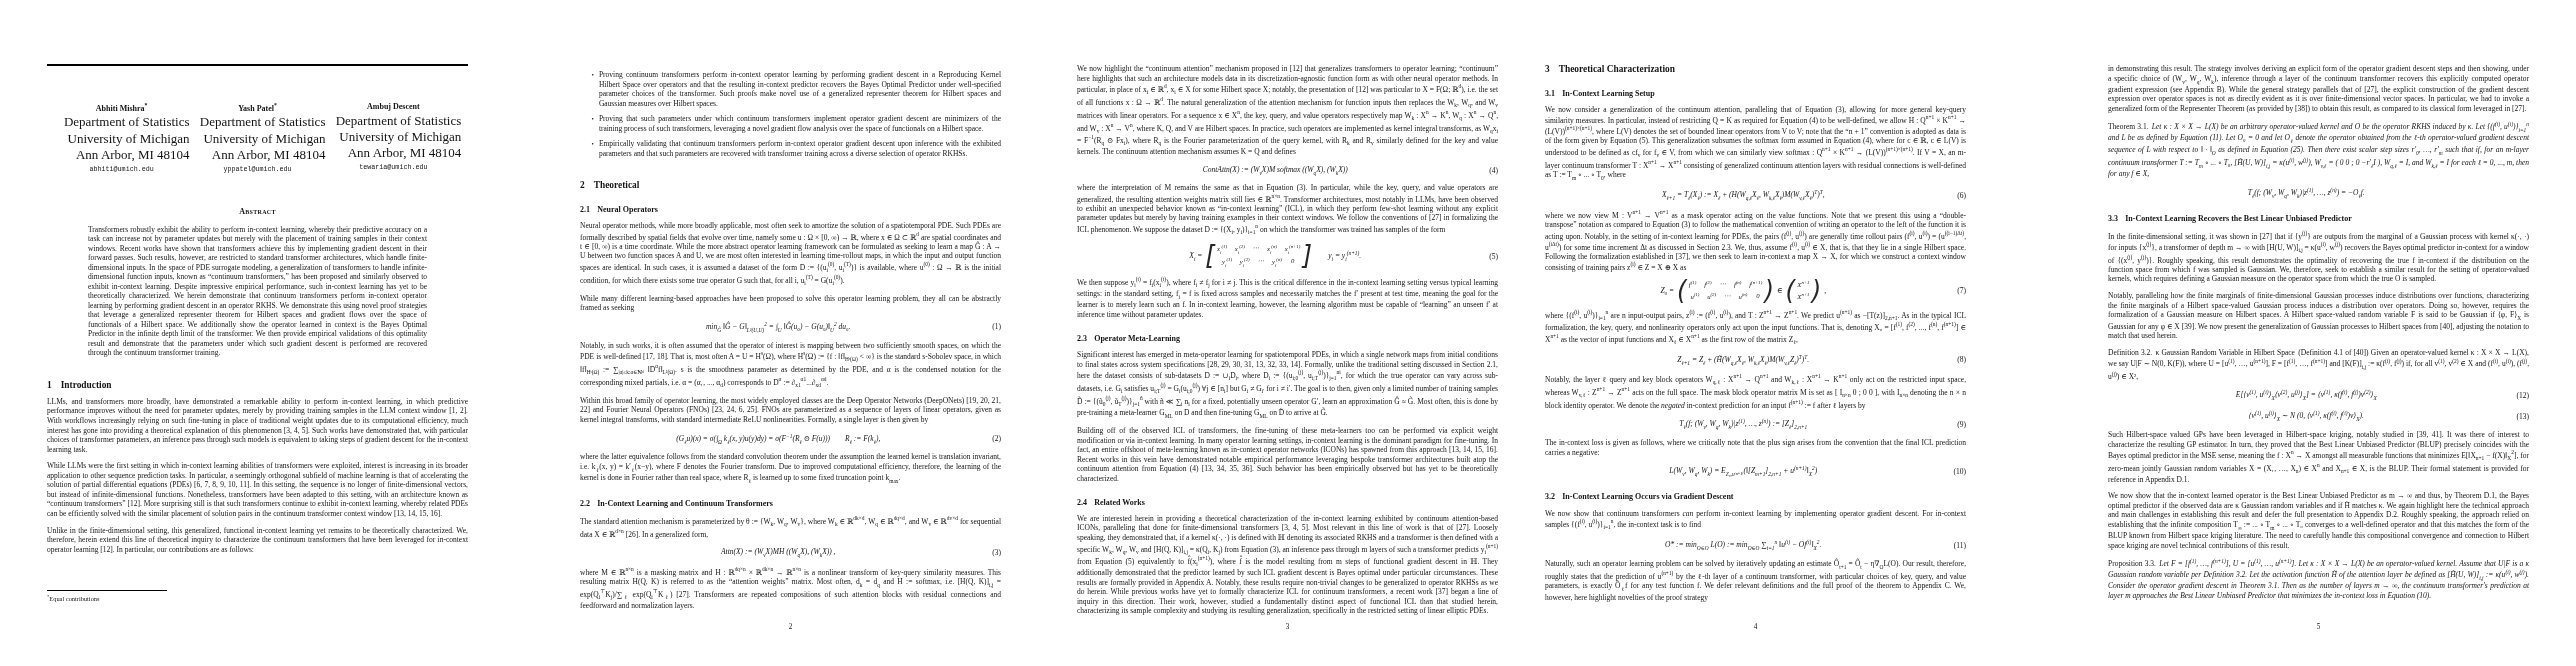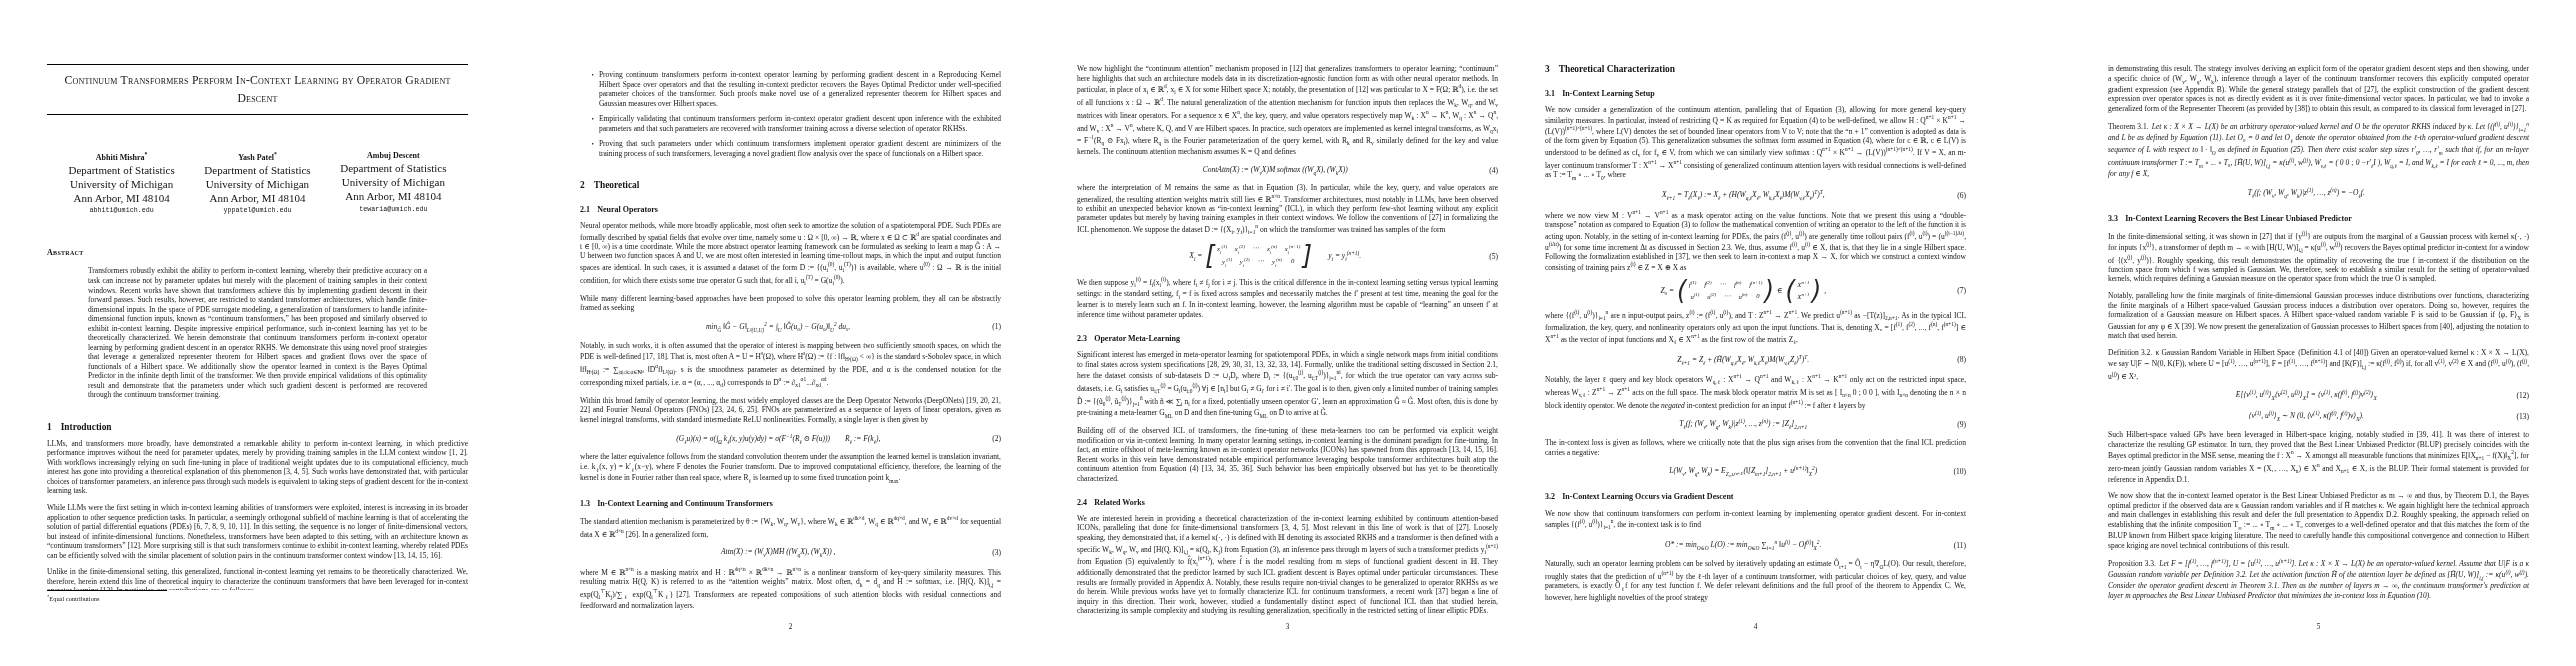--- a/index.html
+++ b/index.html
@@ -19,24 +19,24 @@
   .content { position:relative; height:100%; box-sizing:border-box; padding:64px 47px 0 47px; }
   .content > :first-child { margin-top:0 !important; }
 
   .titleblock .rule { border:none; border-top:1.9px solid #000; margin:0; }
   .title { text-align:center; font-size:11.7px; line-height:1.5; margin:7.2px 15.6px;
            font-variant:small-caps; letter-spacing:0.2px; }
 
   .authors { display:flex; justify-content:space-between; margin:36px 6.7px 0; text-align:center; }
   .author { flex:1; }
   .author-name { font-weight:bold; font-size:8px; margin-bottom:1.7px; }
-  .author-line { font-size:11px; line-height:1.26; }
+  .author-line { font-size:13px; line-height:1.26;text-align:right; }
   .author-email { font-family:Liberation Mono, monospace; font-size:6.7px; margin-top:1.1px; }
 
-  .abs-heading { text-align:left; font-weight:bold; font-size:8px; margin-top:34px;
+  .abs-heading { text-align:center; font-weight:bold; font-size:8px; margin-top:34px;
                  font-variant:small-caps; letter-spacing:0.3px; }
   .abstract { margin:9px 41px 0; }
 
   .p, .abstract, .bullet-text, .thm { font-size:7.5px; line-height:1.27; text-align:justify; }
   .p { margin:7.2px 0 0; }
   .thm { margin:7.2px 0 0; }
   .thm-label, .thm-lead { font-weight:normal; margin-right:3.3px; font-style:normal; }
   .thm-body-italic { font-style:italic; }
 
   .bullets { margin:7.2px 0 0 6.7px; }
@@ -70,21 +70,20 @@
 </style>
 </head>
 <body>
 
 <div class="stage">
   <div class="arxiv-banner">arXiv:2505.17838v1  [stat.ML]  23 May 2025</div>
   <div class="page" id="p1">
       <div class="content">
         <div class="block titleblock">
           <div class="rule"></div>
-          <div class="title">Continuum Transformers Perform In-Context Learning by Operator Gradient Descent</div>
           <div class="rule"></div>
         </div>
         <div class="authors">
           <div class="author">
             <div class="author-name">Abhiti Mishra<sup>*</sup></div>
             <div class="author-line">Department of Statistics</div>
             <div class="author-line">University of Michigan</div>
             <div class="author-line">Ann Arbor, MI 48104</div>
             <div class="author-email">abhiti@umich.edu</div>
           </div>
@@ -117,43 +116,43 @@
     </div>
   <div class="page" id="p2">
       <div class="content">
         <div class="bullets">
           <div class="bullet">
             <span class="bullet-dot">•</span>
             <span class="bullet-text">Proving continuum transformers perform in-context operator learning by performing gradient descent in a Reproducing Kernel Hilbert Space over operators and that the resulting in-context predictor recovers the Bayes Optimal Predictor under well-specified parameter choices of the transformer. Such proofs make novel use of a generalized representer theorem for Hilbert spaces and Gaussian measures over Hilbert spaces.</span>
           </div>
           <div class="bullet">
             <span class="bullet-dot">•</span>
-            <span class="bullet-text">Empirically validating that continuum transformers perform in-context operator gradient descent upon inference with the exhibited parameters and that such parameters are recovered with transformer training across a diverse selection of operator RKHSs.</span>
+            <span class="bullet-text">Proving that such parameters under which continuum transformers implement operator gradient descent are minimizers of the training process of such transformers, leveraging a novel gradient flow analysis over the space of functionals on a Hilbert space.</span>
           </div>
           <div class="bullet">
             <span class="bullet-dot">•</span>
-            <span class="bullet-text">Proving that such parameters under which continuum transformers implement operator gradient descent are minimizers of the training process of such transformers, leveraging a novel gradient flow analysis over the space of functionals on a Hilbert space.</span>
+            <span class="bullet-text">Empirically validating that continuum transformers perform in-context operator gradient descent upon inference with the exhibited parameters and that such parameters are recovered with transformer training across a diverse selection of operator RKHSs.</span>
           </div>
         </div>
         <div class="h1"><span class="num">2</span><span class="htext">Theoretical</span></div>
         <div class="h2"><span class="num">2.1</span><span class="htext">Neural Operators</span></div>
         <div class="p">Neural operator methods, while more broadly applicable, most often seek to amortize the solution of a spatiotemporal PDE. Such PDEs are formally described by spatial fields that evolve over time, namely some u : Ω × [0, ∞) → ℝ, where x ∈ Ω ⊂ ℝ<sup>d</sup> are spatial coordinates and t ∈ [0, ∞) is a time coordinate. While the more abstract operator learning framework can be formulated as seeking to learn a map Ĝ : A → U between two function spaces A and U, we are most often interested in learning time-rollout maps, in which the input and output function spaces are identical. In such cases, it is assumed a dataset of the form D := {(u<sub>i</sub><sup>(0)</sup>, u<sub>i</sub><sup>(T)</sup>)} is available, where u<sup>(0)</sup> : Ω → ℝ is the initial condition, for which there exists some true operator G such that, for all i, u<sub>i</sub><sup>(T)</sup> = G(u<sub>i</sub><sup>(0)</sup>).</div>
         <div class="p">While many different learning-based approaches have been proposed to solve this operator learning problem, they all can be abstractly framed as seeking</div>
         <div class="eq">
           <span class="eq-body"><span>min<sub>Ĝ</sub> ‖Ĝ − G‖<sub>L²(U,U)</sub><sup>2</sup> = ∫<sub>U</sub> ‖Ĝ(u₀) − G(u₀)‖<sub>U</sub><sup>2</sup> du₀.</span></span>
           <span class="eq-num">(1)</span>
         </div>
         <div class="p">Notably, in such works, it is often assumed that the operator of interest is mapping between two sufficiently smooth spaces, on which the PDE is well-defined [17, 18]. That is, most often A = U = H<sup>s</sup>(Ω), where H<sup>s</sup>(Ω) := {f : ‖f‖<sub>Hˢ(Ω)</sub> &lt; ∞} is the standard s-Sobolev space, in which ‖f‖<sub>Hˢ(Ω)</sub> := ∑<sub>|α|≤k:α∈ℕᵈ</sub> ‖D<sup>α</sup>f‖<sub>L²(Ω)</sub>. s is the smoothness parameter as determined by the PDE, and α is the condensed notation for the corresponding mixed partials, i.e. α = (α₁, ..., α<sub>d</sub>) corresponds to D<sup>α</sup> := ∂<sub>x1</sub><sup>α1</sup>...∂<sub>xd</sub><sup>αd</sup>.</div>
         <div class="p">Within this broad family of operator learning, the most widely employed classes are the Deep Operator Networks (DeepONets) [19, 20, 21, 22] and Fourier Neural Operators (FNOs) [23, 24, 6, 25]. FNOs are parameterized as a sequence of layers of linear operators, given as kernel integral transforms, with standard intermediate ReLU nonlinearities. Formally, a single layer is then given by</div>
         <div class="eq">
           <span class="eq-body"><span>(G<sub>ℓ</sub>u)(x) = σ(∫<sub>Ω</sub> k<sub>ℓ</sub>(x, y)u(y)dy) = σ(F<sup>−1</sup>(R<sub>ℓ</sub> ⊙ F(u)))  R<sub>ℓ</sub> := F(k<sub>ℓ</sub>),</span></span>
           <span class="eq-num">(2)</span>
         </div>
         <div class="p">where the latter equivalence follows from the standard convolution theorem under the assumption the learned kernel is translation invariant, i.e. k<sub>ℓ</sub>(x, y) = k′<sub>ℓ</sub>(x−y), where F denotes the Fourier transform. Due to improved computational efficiency, therefore, the learning of the kernel is done in Fourier rather than real space, where R<sub>ℓ</sub> is learned up to some fixed truncation point k<sub>max</sub>.</div>
-        <div class="h2"><span class="num">1.3</span><span class="htext">In-Context Learning and Continuum Transformers</span></div>
+        <div class="h2"><span class="num">2.2</span><span class="htext">In-Context Learning and Continuum Transformers</span></div>
         <div class="p">The standard attention mechanism is parameterized by θ := {W<sub>k</sub>, W<sub>q</sub>, W<sub>v</sub>}, where W<sub>k</sub> ∈ ℝ<sup>dk×d</sup>, W<sub>q</sub> ∈ ℝ<sup>dq×d</sup>, and W<sub>v</sub> ∈ ℝ<sup>dv×d</sup> for sequential data X ∈ ℝ<sup>d×n</sup> [26]. In a generalized form,</div>
         <div class="eq">
           <span class="eq-body"><span>Attn(X) := (W<sub>v</sub>X)MH ((W<sub>q</sub>X), (W<sub>k</sub>X)) ,</span></span>
           <span class="eq-num">(3)</span>
         </div>
         <div class="p">where M ∈ ℝ<sup>n×n</sup> is a masking matrix and H : ℝ<sup>dq×n</sup> × ℝ<sup>dk×n</sup> → ℝ<sup>n×n</sup> is a nonlinear transform of key-query similarity measures. This resulting matrix H(Q, K) is referred to as the “attention weights” matrix. Most often, d<sub>k</sub> = d<sub>q</sub> and H := softmax, i.e. [H(Q, K)]<sub>i,j</sub> = exp(Q<sub>i</sub><sup>⊤</sup>K<sub>j</sub>)/∑<sub>ℓ</sub> exp(Q<sub>i</sub><sup>⊤</sup>K<sub>ℓ</sub>) [27]. Transformers are repeated compositions of such attention blocks with residual connections and feedforward and normalization layers.</div>
         <div class="pagenum">2</div>
       </div>
     </div>
   <div class="page" id="p3">

